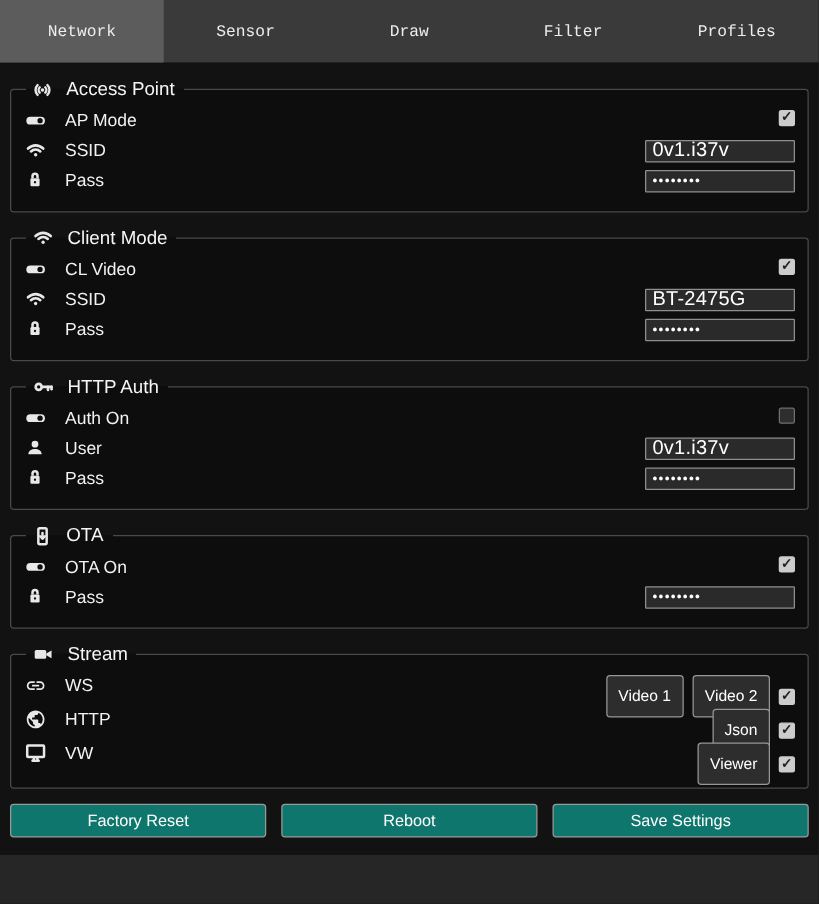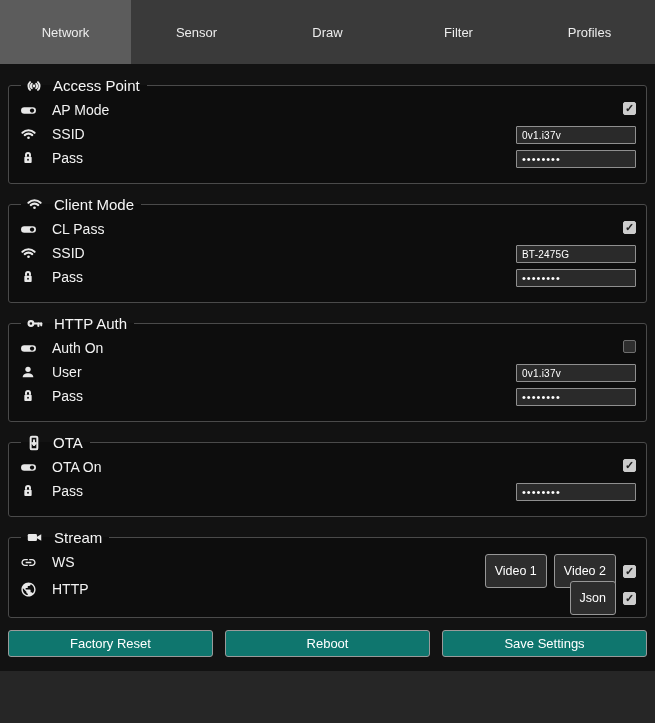--- a/index.html
+++ b/index.html
@@ -4,21 +4,21 @@
 <style>
   * { box-sizing: border-box; }
   html,body { margin:0; padding:0; }
   body {
     width:655px; height:723px; overflow:hidden;
     background:#262626;
     font-family:"Liberation Sans", sans-serif;
     -webkit-font-smoothing:antialiased;
   }
   
-  .tabbar { display:flex; height:64px; background:#3a3a3a; }
+  .tabbar { display:flex; height:50px; background:#3a3a3a;font-family:Liberation Mono, monospace; }
   .tab {
     flex:1; display:flex; align-items:center; justify-content:center;
     color:#ededed; font-size:13px; cursor:pointer; user-select:none;
   }
   .tab.on { background:#5c5c5c; }
   
   .panel { background:#121212; padding:13px 0 14px 0; }
   fieldset.section {
     margin:0 8px 12px 8px; padding:6px 10px 9px 10px;
     background:#0d0d0d;
@@ -34,21 +34,21 @@
   .row .icon-cell { width:33px; display:flex; align-items:center; padding-left:1px; }
   .row .row-label { color:#f2f2f2; font-size:14px; flex:1; }
   .controls { margin-left:auto; display:flex; align-items:center; gap:7px; }
   
   .ic { display:block; }
   .ic * { vector-effect:non-scaling-stroke; }
   
   input.txt {
     width:120px; height:18px;
     background:#2a2a2a; border:1px solid #8f8f8f; border-radius:1px;
-    color:#ffffff; font-size:10px; font-family:"Liberation Sans",sans-serif;
+    color:#ffffff; font-size:16px; font-family:"Liberation Sans",sans-serif;
     padding:0 5px; outline:none; letter-spacing:0.2px;
   }
   input.txt.pwd { font-size:11px; letter-spacing:1px; }
   
   .checkbox {
     width:13px; height:13px; border-radius:2px;
     background:#2e2e2e; border:1px solid #6f6f6f;
     display:flex; align-items:center; justify-content:center;
     cursor:pointer; flex:0 0 auto;
   }
@@ -149,21 +149,21 @@
       </span>
       <span>Client Mode</span>
     </legend>
     <div class="row">
       <span class="icon-cell">
         <svg class="ic" width="17" height="17" viewBox="0 0 24 24">
             <rect x="1.5" y="7.5" width="21" height="9" rx="4.5" fill="#e8e8e8"></rect>
             <circle cx="17" cy="12" r="3" fill="#0d0d0d"></circle>
           </svg>
       </span>
-      <span class="row-label">CL Pass</span>
+      <span class="row-label">CL Video</span>
       <span class="controls">
           <span class="checkbox on"></span>
         </span>
     </div>
     <div class="row">
       <span class="icon-cell">
         <svg class="ic" width="17" height="17" viewBox="0 0 24 24" fill="none" stroke="#e8e8e8" stroke-width="2.1" stroke-linecap="round">
           <path d="M3.4 9.6 C6 7.2 8.9 6 12 6 s6 1.2 8.6 3.6"></path>
             <path d="M6.7 12.9 C8.2 11.5 10 10.7 12 10.7 s3.8 .8 5.3 2.2"></path>
             <circle cx="12" cy="16.6" r="1.9" fill="#e8e8e8" stroke="none"></circle>
@@ -306,20 +306,34 @@
         <svg class="ic" width="17" height="17" viewBox="0 0 24 24" fill="#e8e8e8">
             <path d="M12 2C6.48 2 2 6.48 2 12s4.48 10 10 10 10-4.48 10-10S17.52 2 12 2zm-1 17.93c-3.95-.49-7-3.85-7-7.93 0-.62.08-1.21.21-1.79L9 15v1c0 1.1.9 2 2 2v1.93zm6.9-2.54c-.26-.81-1-1.39-1.9-1.39h-1v-3c0-.55-.45-1-1-1H8v-2h2c.55 0 1-.45 1-1V7h2c1.1 0 2-.9 2-2v-.41c2.93 1.19 5 4.06 5 7.41 0 2.08-.8 3.97-2.1 5.39z"></path>
           </svg>
       </span>
       <span class="row-label">HTTP</span>
       <span class="controls">
         <span class="mini-btn">Json</span>
         <span class="checkbox on"></span>
       </span>
     </div>
+    <div class="row tall">
+      <span class="icon-cell">
+        <svg class="ic" width="17" height="17" viewBox="0 0 24 24" fill="none" stroke="#e8e8e8" stroke-width="2">
+          <rect x="2.5" y="3.5" width="19" height="13" rx="1"></rect>
+            <path d="M8.5 20.5 h7" stroke-linecap="round"></path>
+            <path d="M10.5 16.5 L9.5 20.5 M13.5 16.5 L14.5 20.5"></path>
+        </svg>
+      </span>
+      <span class="row-label">VW</span>
+      <span class="controls">
+        <span class="mini-btn">Viewer</span>
+        <span class="checkbox on"></span>
+      </span>
+    </div>
   </fieldset>
 
   <div class="footer-buttons">
     <div class="footer-btn">Factory Reset</div>
     <div class="footer-btn">Reboot</div>
     <div class="footer-btn">Save Settings</div>
   </div>
 
 </div>
 

